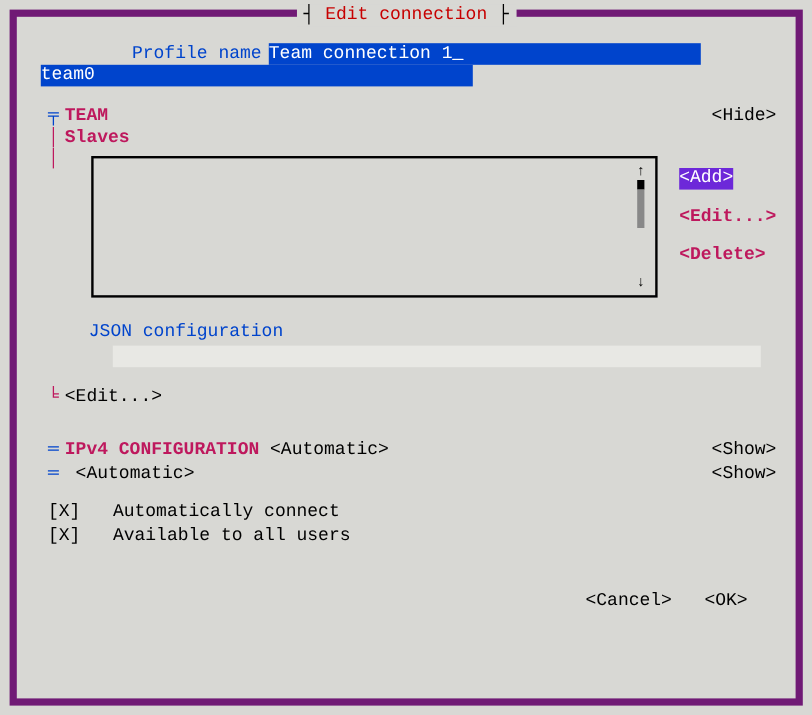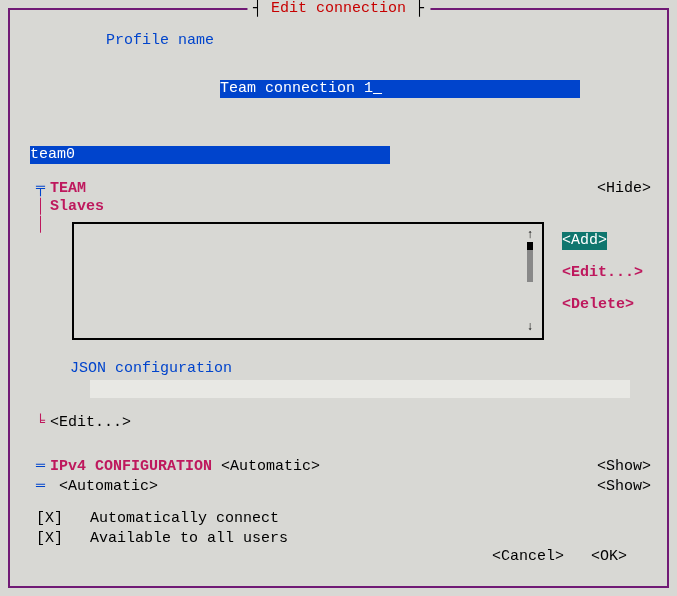--- a/index.html
+++ b/index.html
@@ -9,21 +9,21 @@
     background: #d8d8d4;
     font-family: "Courier New", monospace;
     font-size: 15px;
     line-height: 1.2;
     color: #000;
     width: 677px;
     height: 596px;
     overflow: hidden;
   }
   .window {
-    border: 2px solid #701a75;
+    border: 6px solid #701a75;
     background: #d8d8d4;
     position: relative;
     width: 100%;
     height: 580px;
   }
   .title-notch {
     position: absolute;
     top: -10px;
     left: 50%;
     transform: translateX(-50%);
@@ -40,21 +40,20 @@
     padding: 8px 16px 8px 20px;
   }
   .blue { color: #be185d; font-weight: bold; }
   .row { display: flex; }
   .label-r { text-align: right; width: 190px; color: #0044cc; padding-right: 6px; }
   .input-hl {
     background: #0044cc;
     color: #fff;
     width: 360px;
     display: inline-block;
-    margin-top: 48px;
   }
   .input-hl .underscore { text-decoration: underline; }
   .section-row {
     display: flex;
     justify-content: space-between;
     margin-top: 16px;
     padding-left: 6px;
   }
   .section-markers { color: #0044cc; display: flex; }
   .marker-col { width: 14px; }
@@ -88,21 +87,21 @@
   .thumb-top { width: 6px; height: 8px; background: #000; }
   .thumb { width: 6px; height: 32px; background: #888; }
   .slave-btns {
     margin-left: 18px;
     display: flex;
     flex-direction: column;
     gap: 14px;
     padding-top: 10px;
   }
   .btn-add {
-    background: #0f766e;
+    background: #6d28d9;
     color: #fff;
     display: inline-block;
     width: fit-content;
   }
   .json-label { color: #0044cc; margin-top: 20px; padding-left: 20px; }
   .json-field {
     margin-left: 40px;
     margin-top: 2px;
     height: 18px;
     width: 540px;
@@ -113,20 +112,21 @@
     justify-content: space-between;
     padding-left: 6px;
     margin-top: 2px;
   }
   .ipconfig-left { display: flex; }
   .eq { color: #0044cc; width: 14px; }
   .check-row { padding-left: 6px; margin-top: 2px; }
   .bottom-btns {
     text-align: right;
     padding-right: 24px;
+    margin-top: 36px;
   }
   .spacer-top { height: 14px; }
 </style>
 </head>
 <body>
 
 <div class="window">
   <div class="title-notch">
     <span class="title-brackets">┤ </span><span class="title-text">Edit connection</span><span class="title-brackets"> ├</span>
   </div>

